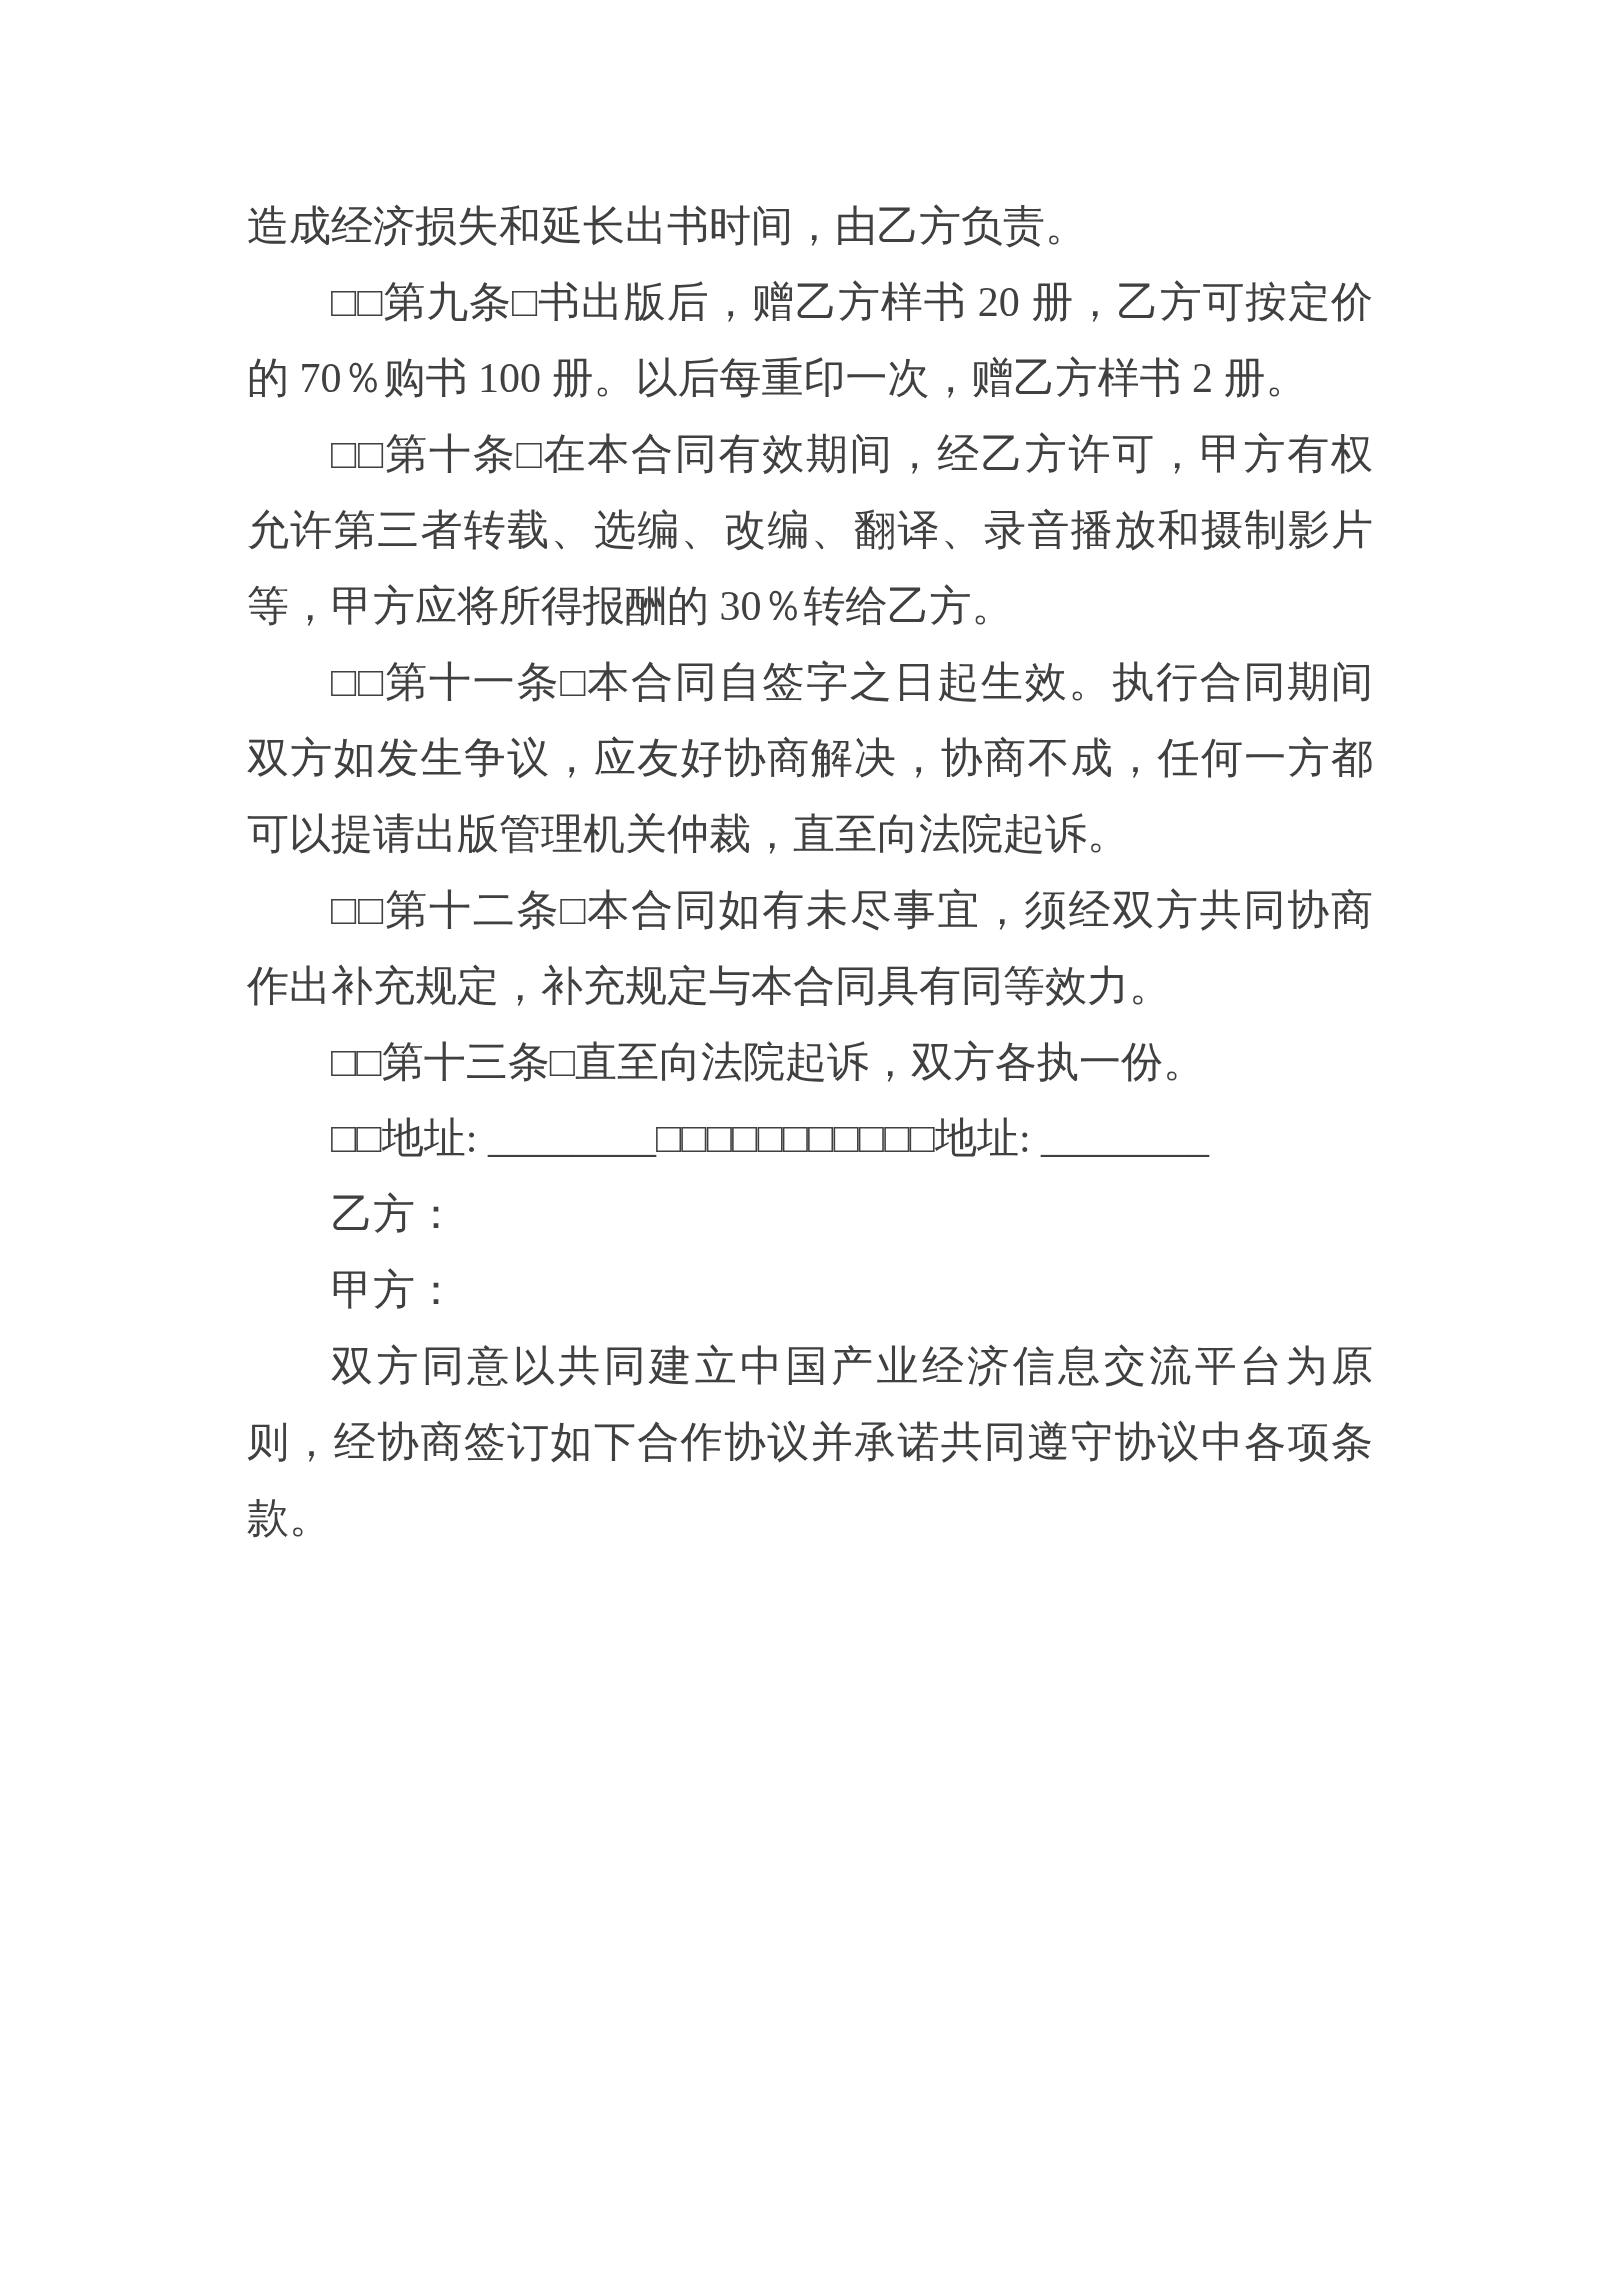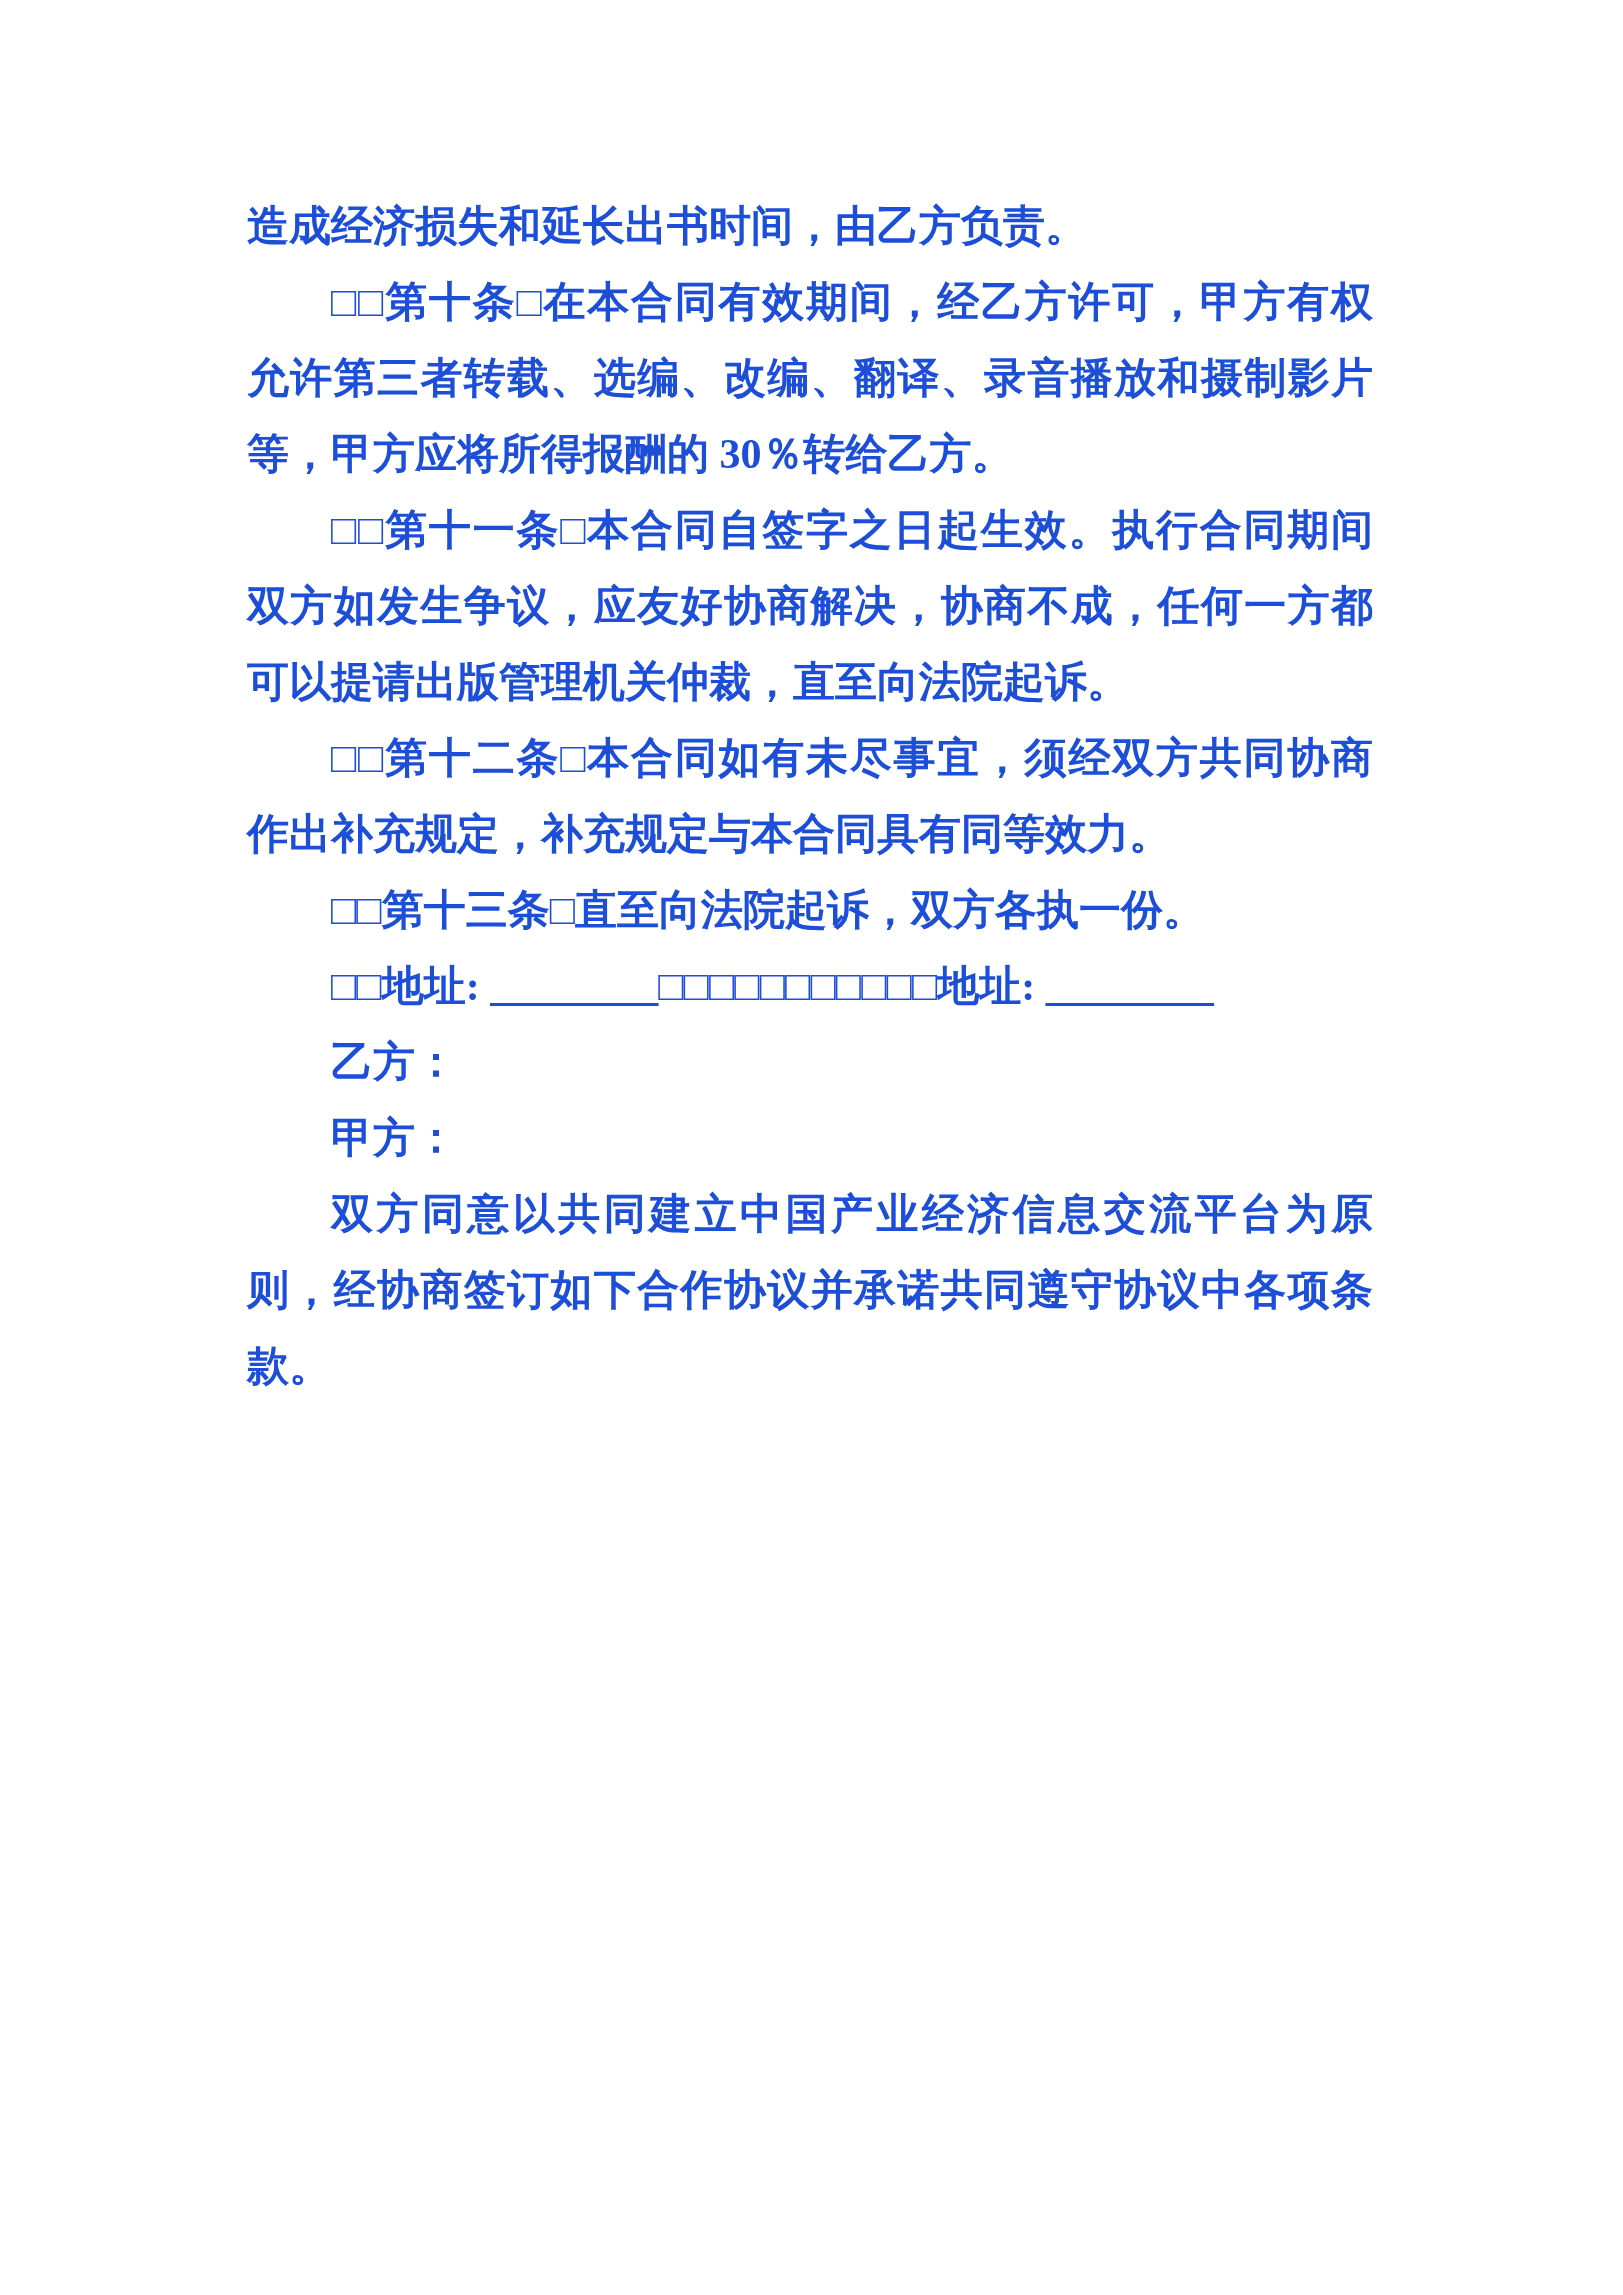--- a/index.html
+++ b/index.html
@@ -29,22 +29,23 @@
     text-indent: 2em;
   }
   
   .page p.kai {
     font-family: "Liberation Serif", "DejaVu Serif", serif;
   }
 </style>
 </head>
 <body style="background: rgb(255, 255, 255);">
 
-<div class="page" style="background: rgb(255, 255, 255); color: #1d4ed8; font-weight: bold;">
+<div class="page" style="background: rgb(255, 255, 255); color: #404040;">
   <p>造成经济损失和延长出书时间，由乙方负责。</p>
+  <p class="ind">□□第九条□书出版后，赠乙方样书 20 册，乙方可按定价的 70％购书 100 册。以后每重印一次，赠乙方样书 2 册。</p>
   <p class="ind">□□第十条□在本合同有效期间，经乙方许可，甲方有权允许第三者转载、选编、改编、翻译、录音播放和摄制影片等，甲方应将所得报酬的 30％转给乙方。</p>
   <p class="ind">□□第十一条□本合同自签字之日起生效。执行合同期间双方如发生争议，应友好协商解决，协商不成，任何一方都可以提请出版管理机关仲裁，直至向法院起诉。</p>
   <p class="ind">□□第十二条□本合同如有未尽事宜，须经双方共同协商作出补充规定，补充规定与本合同具有同等效力。</p>
   <p class="ind">□□第十三条□直至向法院起诉，双方各执一份。</p>
   <p class="ind">□□地址: ________□□□□□□□□□□□地址: ________</p>
   <p class="ind kai">乙方：</p>
   <p class="ind kai">甲方：</p>
   <p class="ind kai">双方同意以共同建立中国产业经济信息交流平台为原则，经协商签订如下合作协议并承诺共同遵守协议中各项条款。</p>
 </div>
 

